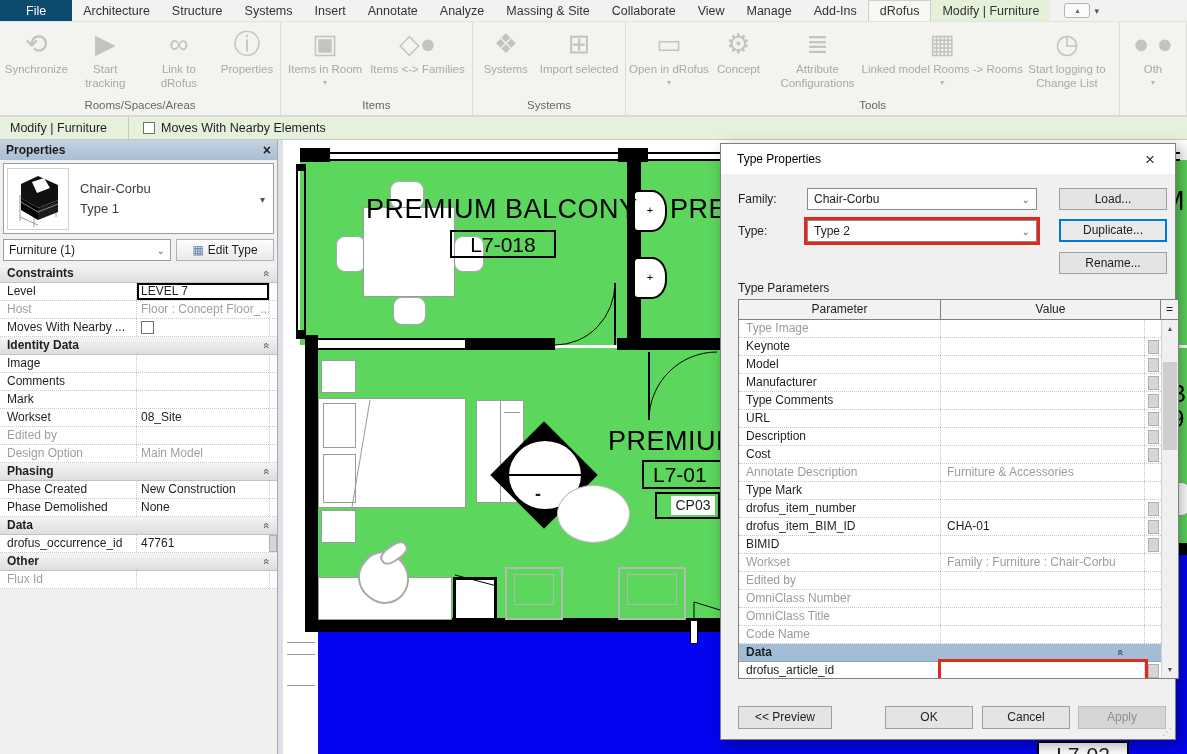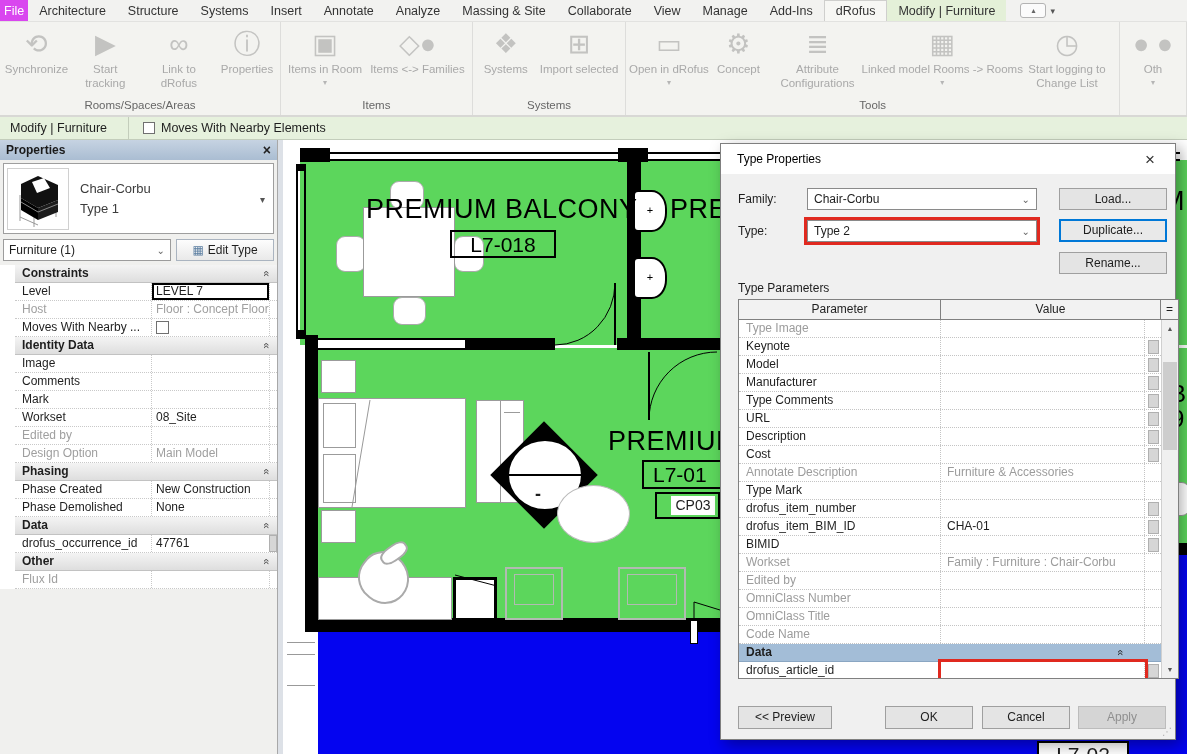--- a/index.html
+++ b/index.html
@@ -2,21 +2,21 @@
 <html><head>
 <meta charset="utf-8">
 <style>
   * { margin:0; padding:0; box-sizing:border-box; }
   html,body { width:1187px; height:754px; overflow:hidden; }
   body { font-family:"Liberation Sans", sans-serif; background:#fff; position:relative; font-size:12px; color:#1e1e1e; }
 
   
   .tabbar { height:22px; background:#f2f2f0; display:flex; align-items:stretch; border-bottom:1px solid #e2e2e0; }
   .tab { padding:0 11px; display:flex; align-items:center; font-size:12.5px; color:#333; cursor:default; white-space:nowrap; }
-  .tab.file { background:#d946ef; color:#fff; padding:0 4px; }
+  .tab.file { background:#0c4a6e; color:#fff; padding:0 26px; }
   .tab.active { background:#f7f7f4; border:1px solid #cfcfcd; border-bottom:none; }
   .tab.contextual { background:#e4f0d8; }
   .ribbon-toggle { display:flex; align-items:center; gap:4px; margin-left:14px; }
   .rt-box { width:26px; height:15px; border:1px solid #b3b3b3; background:#fbfbfb; border-radius:3px; font-size:8px; color:#666; text-align:center; line-height:13px; }
   .rt-caret { font-size:9px; color:#555; }
 
   
   .ribbon { height:95px; background:#f3f3f0; display:flex; border-bottom:2px solid #d8d8d5; }
   .panel { display:flex; flex-direction:column; border-right:1px solid #dddddb; padding:0 4px; }
   .btnrow { flex:1; display:flex; align-items:flex-start; justify-content:center; gap:2px; padding-top:2px; }
@@ -46,21 +46,21 @@
   .chair-img { width:62px; height:62px; margin:3px; border:1px solid #d0d0d0; background:#fff; }
   .ts-text { margin-left:8px; font-size:13px; color:#3c3c3c; line-height:1.5; }
   .ts-caret { position:absolute; right:8px; top:30px; font-size:10px; color:#555; }
   .filter-row { display:flex; align-items:center; padding:2px 3px 4px 3px; gap:5px; }
   .combo { background:#fff; border:1px solid #9c9c9c; height:22px; display:flex; align-items:center; padding:0 5px; font-size:12px; position:relative; }
   .combo .ccaret { margin-left:auto; font-size:10px; color:#666; padding-left:6px; }
   .filter-combo { width:168px; }
   .edit-type-btn { flex:1; height:22px; background:linear-gradient(#fdfdfd,#e9e9e9); border:1px solid #aab4c0; display:flex; align-items:center; justify-content:center; gap:4px; font-size:12px; }
   .et-icon { color:#5a7da0; font-size:12px; }
 
-  .prows { background:#fff;padding-left:15px; }
+  .prows { background:#fff; }
   .prow { display:flex; height:18px; line-height:17px; border-bottom:1px dotted #c9c9c9; background:#fff; font-size:12px; }
   .plabel { width:136px; padding-left:7px; overflow:hidden; white-space:nowrap; }
   .pvalue { flex:1; border-left:1px dotted #c9c9c9; padding-left:4px; overflow:hidden; white-space:nowrap; display:flex; align-items:center; }
   .pend { width:8px; border-left:1px dotted #c9c9c9; }
   .prow.muted .plabel, .prow.muted .pvalue { color:#9f9f9f; }
   .prow.section { background:linear-gradient(#f4f4f4,#dedede); border-bottom:1px solid #c2c2c2; font-weight:bold; }
   .pchev { display:none; margin-left:auto; margin-right:8px; transform:rotate(90deg); font-size:11px; color:#444; font-weight:normal; }
   .prow.section .pchev { display:block; }
   .prow.selected .pvalue { background:#fff; box-shadow:inset 0 0 0 2px #000; }
   .prow.checkbox .pvalue::before { content:""; width:11px; height:11px; border:1px solid #707070; background:#fff; display:inline-block; }

